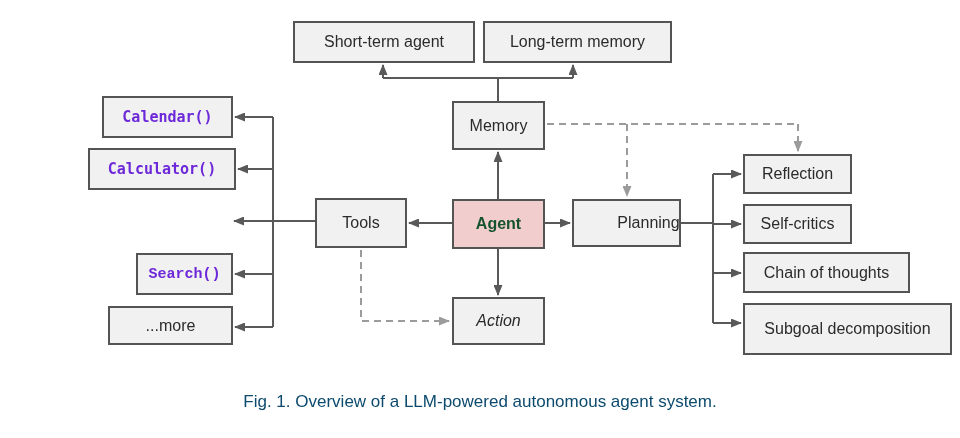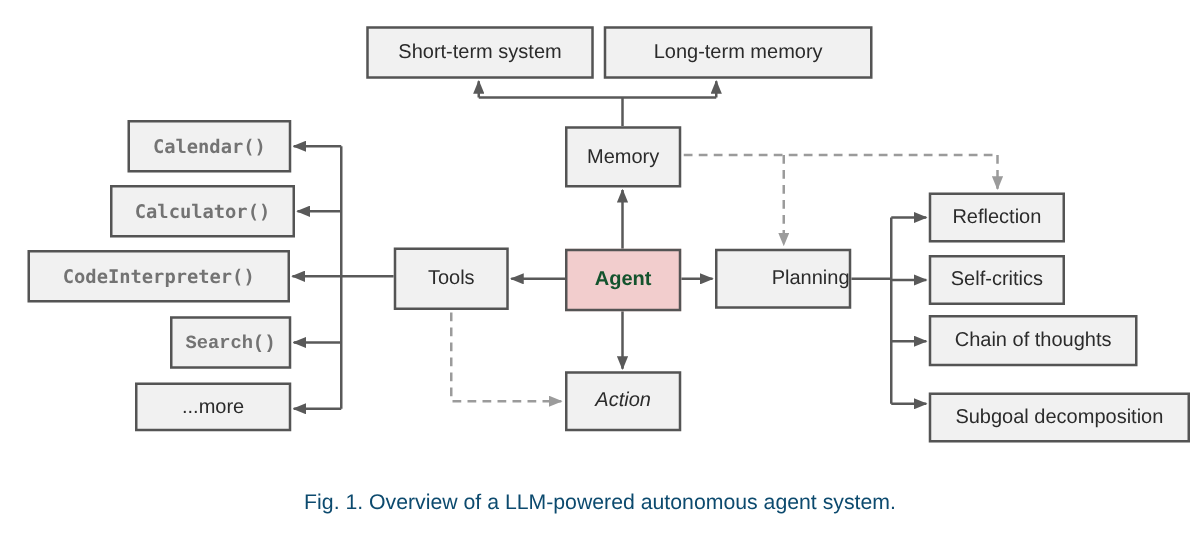--- a/index.html
+++ b/index.html
@@ -25,44 +25,44 @@
     align-items: center;
     justify-content: center;
     font-size: 16px;
     color: #2b2b2b;
     white-space: nowrap;
   }
   .node.mono {
     font-family: "DejaVu Sans Mono", monospace;
     font-weight: bold;
     font-size: 15px;
-    color: #737373;
+    color: #6d28d9;
   }
   .node.accent {
     background: #f2cdcd;
     font-weight: bold;
     color: #14532d;
   }
   
   #node-short-term  { left:293px; top:21px;  width:182px; height:42px; }
-  #node-long-term   { left:483px; top:21px;  width:215px; height:42px; }
+  #node-long-term   { left:483px; top:21px;  width:189px; height:42px; }
   #node-memory      { left:452px; top:101px; width:93px;  height:49px; }
   #node-agent       { left:452px; top:199px; width:93px;  height:50px; }
   #node-tools       { left:315px; top:198px; width:92px;  height:50px; }
   #node-planning    { left:572px; top:199px; width:109px; height:48px;padding-left:44px; }
   #node-action      { left:452px; top:297px; width:93px;  height:48px;font-style:italic; }
   #node-calendar    { left:102px; top:96px;  width:131px; height:42px; }
   #node-calculator  { left:88px;  top:148px; width:148px; height:42px; }
   #node-codeint     { left:22px;  top:200px; width:210px; height:42px; }
   #node-search      { left:136px; top:253px; width:97px;  height:42px;font-family:Liberation Mono, monospace; }
   #node-more        { left:108px; top:306px; width:125px; height:39px; }
   #node-reflection  { left:743px; top:154px; width:109px; height:40px; }
   #node-selfcritics { left:743px; top:204px; width:109px; height:40px;text-align:right; }
   #node-chain       { left:743px; top:252px; width:167px; height:41px; }
-  #node-subgoal     { left:743px; top:303px; width:209px; height:40px;margin-top:11px; }
+  #node-subgoal     { left:743px; top:303px; width:209px; height:52px; }
   #caption {
     position: absolute;
     left: 0; right: 0;
     top: 392px;
     text-align: center;
     font-size: 17px;
     color: #0c4a6e;
   }
 </style>
 </head>
@@ -108,31 +108,30 @@
     </g>
 
     <g stroke="#9b9b9b" stroke-width="2" fill="none" stroke-dasharray="7 5">
       <path d="M547,124 L798,124"></path>
       <path d="M627,124 L627,196" marker-end="url(#ah-dash)"></path>
       <path d="M798,124 L798,151" marker-end="url(#ah-dash)"></path>
       <path d="M361,250 L361,321 L449,321" marker-end="url(#ah-dash)"></path>
     </g>
   </svg>
 
-  <div class="node" id="node-short-term">Short-term system</div>
+  <div class="node" id="node-short-term">Short-term agent</div>
   <div class="node" id="node-long-term">Long-term memory</div>
   <div class="node" id="node-memory">Memory</div>
   <div class="node accent" id="node-agent">Agent</div>
   <div class="node" id="node-tools">Tools</div>
   <div class="node" id="node-planning">Planning</div>
   <div class="node" id="node-action">Action</div>
 
   <div class="node mono" id="node-calendar">Calendar()</div>
   <div class="node mono" id="node-calculator">Calculator()</div>
-  <div class="node mono" id="node-codeint">CodeInterpreter()</div>
   <div class="node mono" id="node-search">Search()</div>
   <div class="node" id="node-more">...more</div>
 
   <div class="node" id="node-reflection">Reflection</div>
   <div class="node" id="node-selfcritics">Self-critics</div>
   <div class="node" id="node-chain">Chain of thoughts</div>
   <div class="node" id="node-subgoal">Subgoal decomposition</div>
 
   <div id="caption">Fig. 1. Overview of a LLM-powered autonomous agent system.</div>
 </div>

